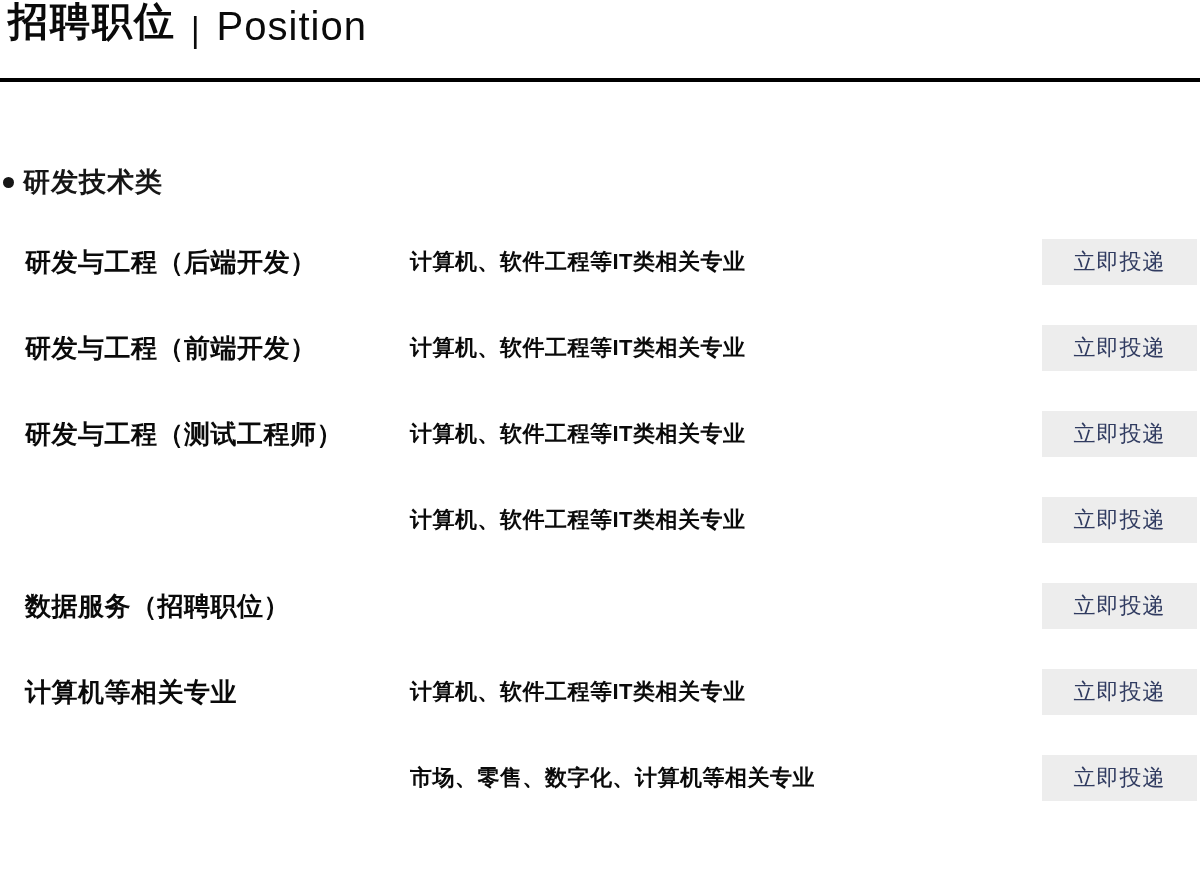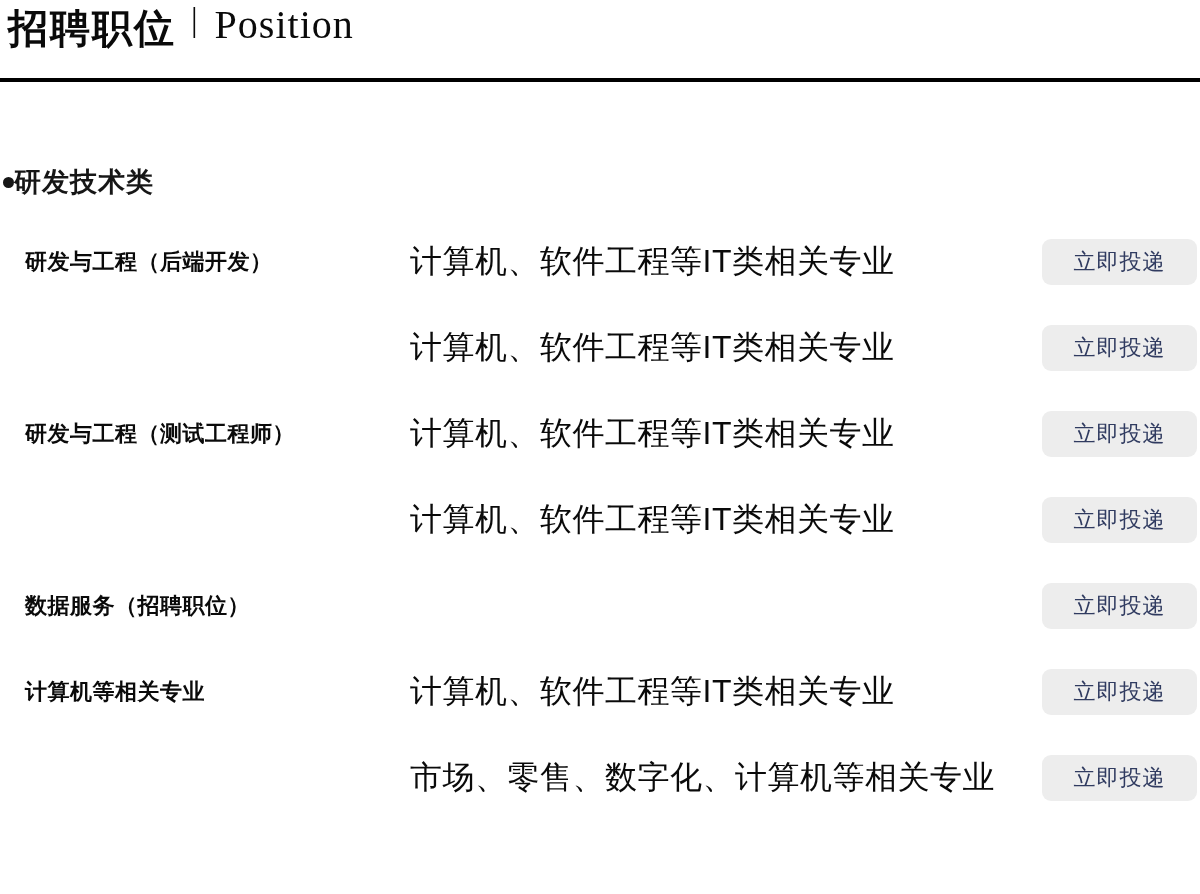--- a/index.html
+++ b/index.html
@@ -20,25 +20,24 @@
     background: var(--page-bg);
     overflow: hidden;
   }
 
   
   .hdr { position: absolute; top: 0; left: 0; width: 1200px; }
   .hdr-title {
     position: absolute;
     top: 1px; left: 8px;
     display: flex;
-    align-items: flex-start;
+    align-items: flex-end;
     height: 48px;
     white-space: nowrap;
     color: var(--text);
-    font-family: Liberation Serif, serif;
   }
   .hdr-cn {
     font-size: 40px;
     font-weight: 800;
     letter-spacing: 2px;
   }
   .hdr-sep {
     font-size: 33px;
     font-weight: 300;
     margin: 0 17px 0 15px;
@@ -56,20 +55,21 @@
     background: var(--rule);
   }
 
   
   .section-head {
     position: absolute;
     top: 165px; left: 3px;
     height: 34px;
     display: flex;
     align-items: center;
+    gap: 9px;
   }
   .bullet {
     width: 11px; height: 11px;
     border-radius: 50%;
     background: var(--section-text);
     flex: 0 0 auto;
   }
   .section-title {
     font-size: 27px;
     font-weight: 800;
@@ -77,49 +77,49 @@
     letter-spacing: 1px;
   }
 
   
   .rows { position: absolute; top: 219px; left: 0; width: 1200px; }
   .row { position: relative; width: 1200px; height: 86px; }
   .job-title {
     position: absolute;
     left: 25px; top: 50%;
     transform: translateY(-50%);
-    font-size: 22px;
+    font-size: 26px;
     font-weight: 800;
     color: var(--text);
     letter-spacing: 0.5px;
     white-space: nowrap;
   }
   .job-req {
     position: absolute;
     left: 410px; top: 50%;
     transform: translateY(-50%);
-    font-size: 32px;
-    font-weight: 400;
+    font-size: 22px;
+    font-weight: 700;
     color: var(--text);
     letter-spacing: 0.5px;
     white-space: nowrap;
   }
   .apply-btn {
     position: absolute;
     right: 3px; top: 50%;
     transform: translateY(-50%);
     width: 155px; height: 46px;
     background: var(--button-bg);
     color: var(--button-text);
     font-family: inherit;
     font-size: 22px;
     font-weight: 400;
     letter-spacing: 1px;
     border: none;
-    border-radius: 9px;
+    border-radius: 0;
     cursor: pointer;
     display: flex;
     align-items: center;
     justify-content: center;
   }
 </style>
 </head>
 <body>
 
 <div class="page">
@@ -140,20 +140,21 @@
 
   <div class="rows">
 
     <div class="row">
       <span class="job-title">研发与工程（后端开发）</span>
       <span class="job-req">计算机、软件工程等IT类相关专业</span>
       <button class="apply-btn">立即投递</button>
     </div>
 
     <div class="row">
+      <span class="job-title">研发与工程（前端开发）</span>
       <span class="job-req">计算机、软件工程等IT类相关专业</span>
       <button class="apply-btn">立即投递</button>
     </div>
 
     <div class="row">
       <span class="job-title">研发与工程（测试工程师）</span>
       <span class="job-req">计算机、软件工程等IT类相关专业</span>
       <button class="apply-btn">立即投递</button>
     </div>
 

